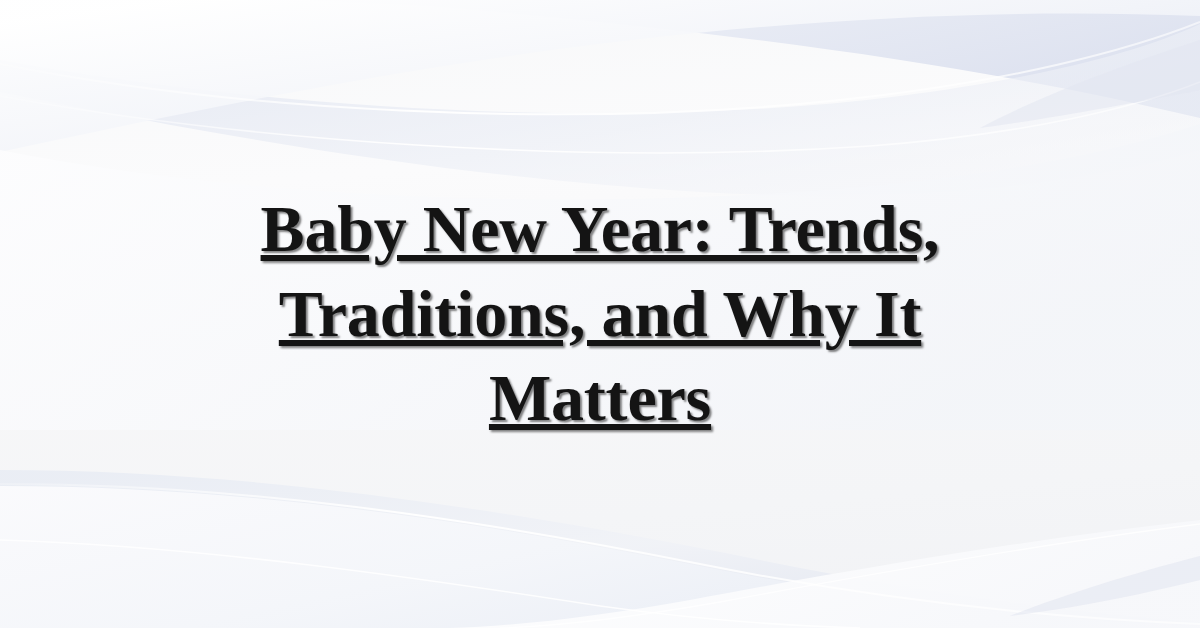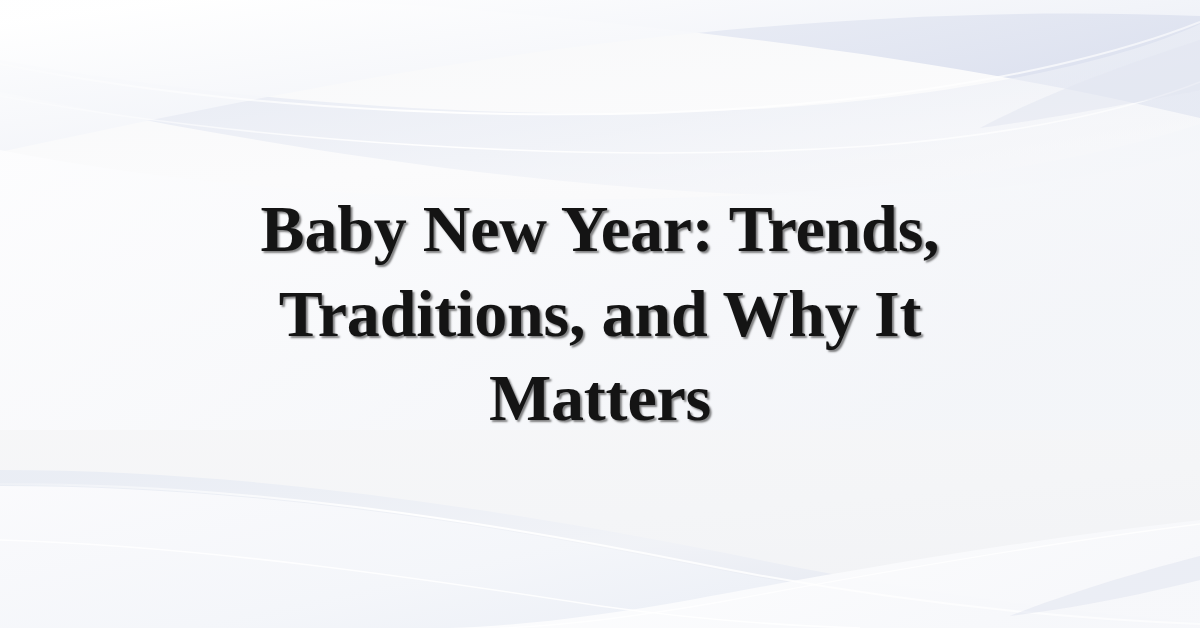--- a/index.html
+++ b/index.html
@@ -48,20 +48,21 @@
     margin: 8px;
     text-align: center;
     font-family: "Liberation Serif", "DejaVu Serif", serif;
     font-weight: 700;
     font-size: 66px;
     line-height: 1.28;
     letter-spacing: -0.2px;
     color: #141414;
     text-shadow: 2px 2px 2px rgba(30, 30, 30, 0.55);
     max-width: 800px;
+    text-decoration: underline;
   }
 </style>
 </head>
 <body>
 
 <div class="banner">
 
   <svg class="waves" viewBox="0 0 1200 628" preserveAspectRatio="none" aria-hidden="true">
     <defs>
       <linearGradient id="gTopA" x1="0" y1="0" x2="1" y2="0.6">

